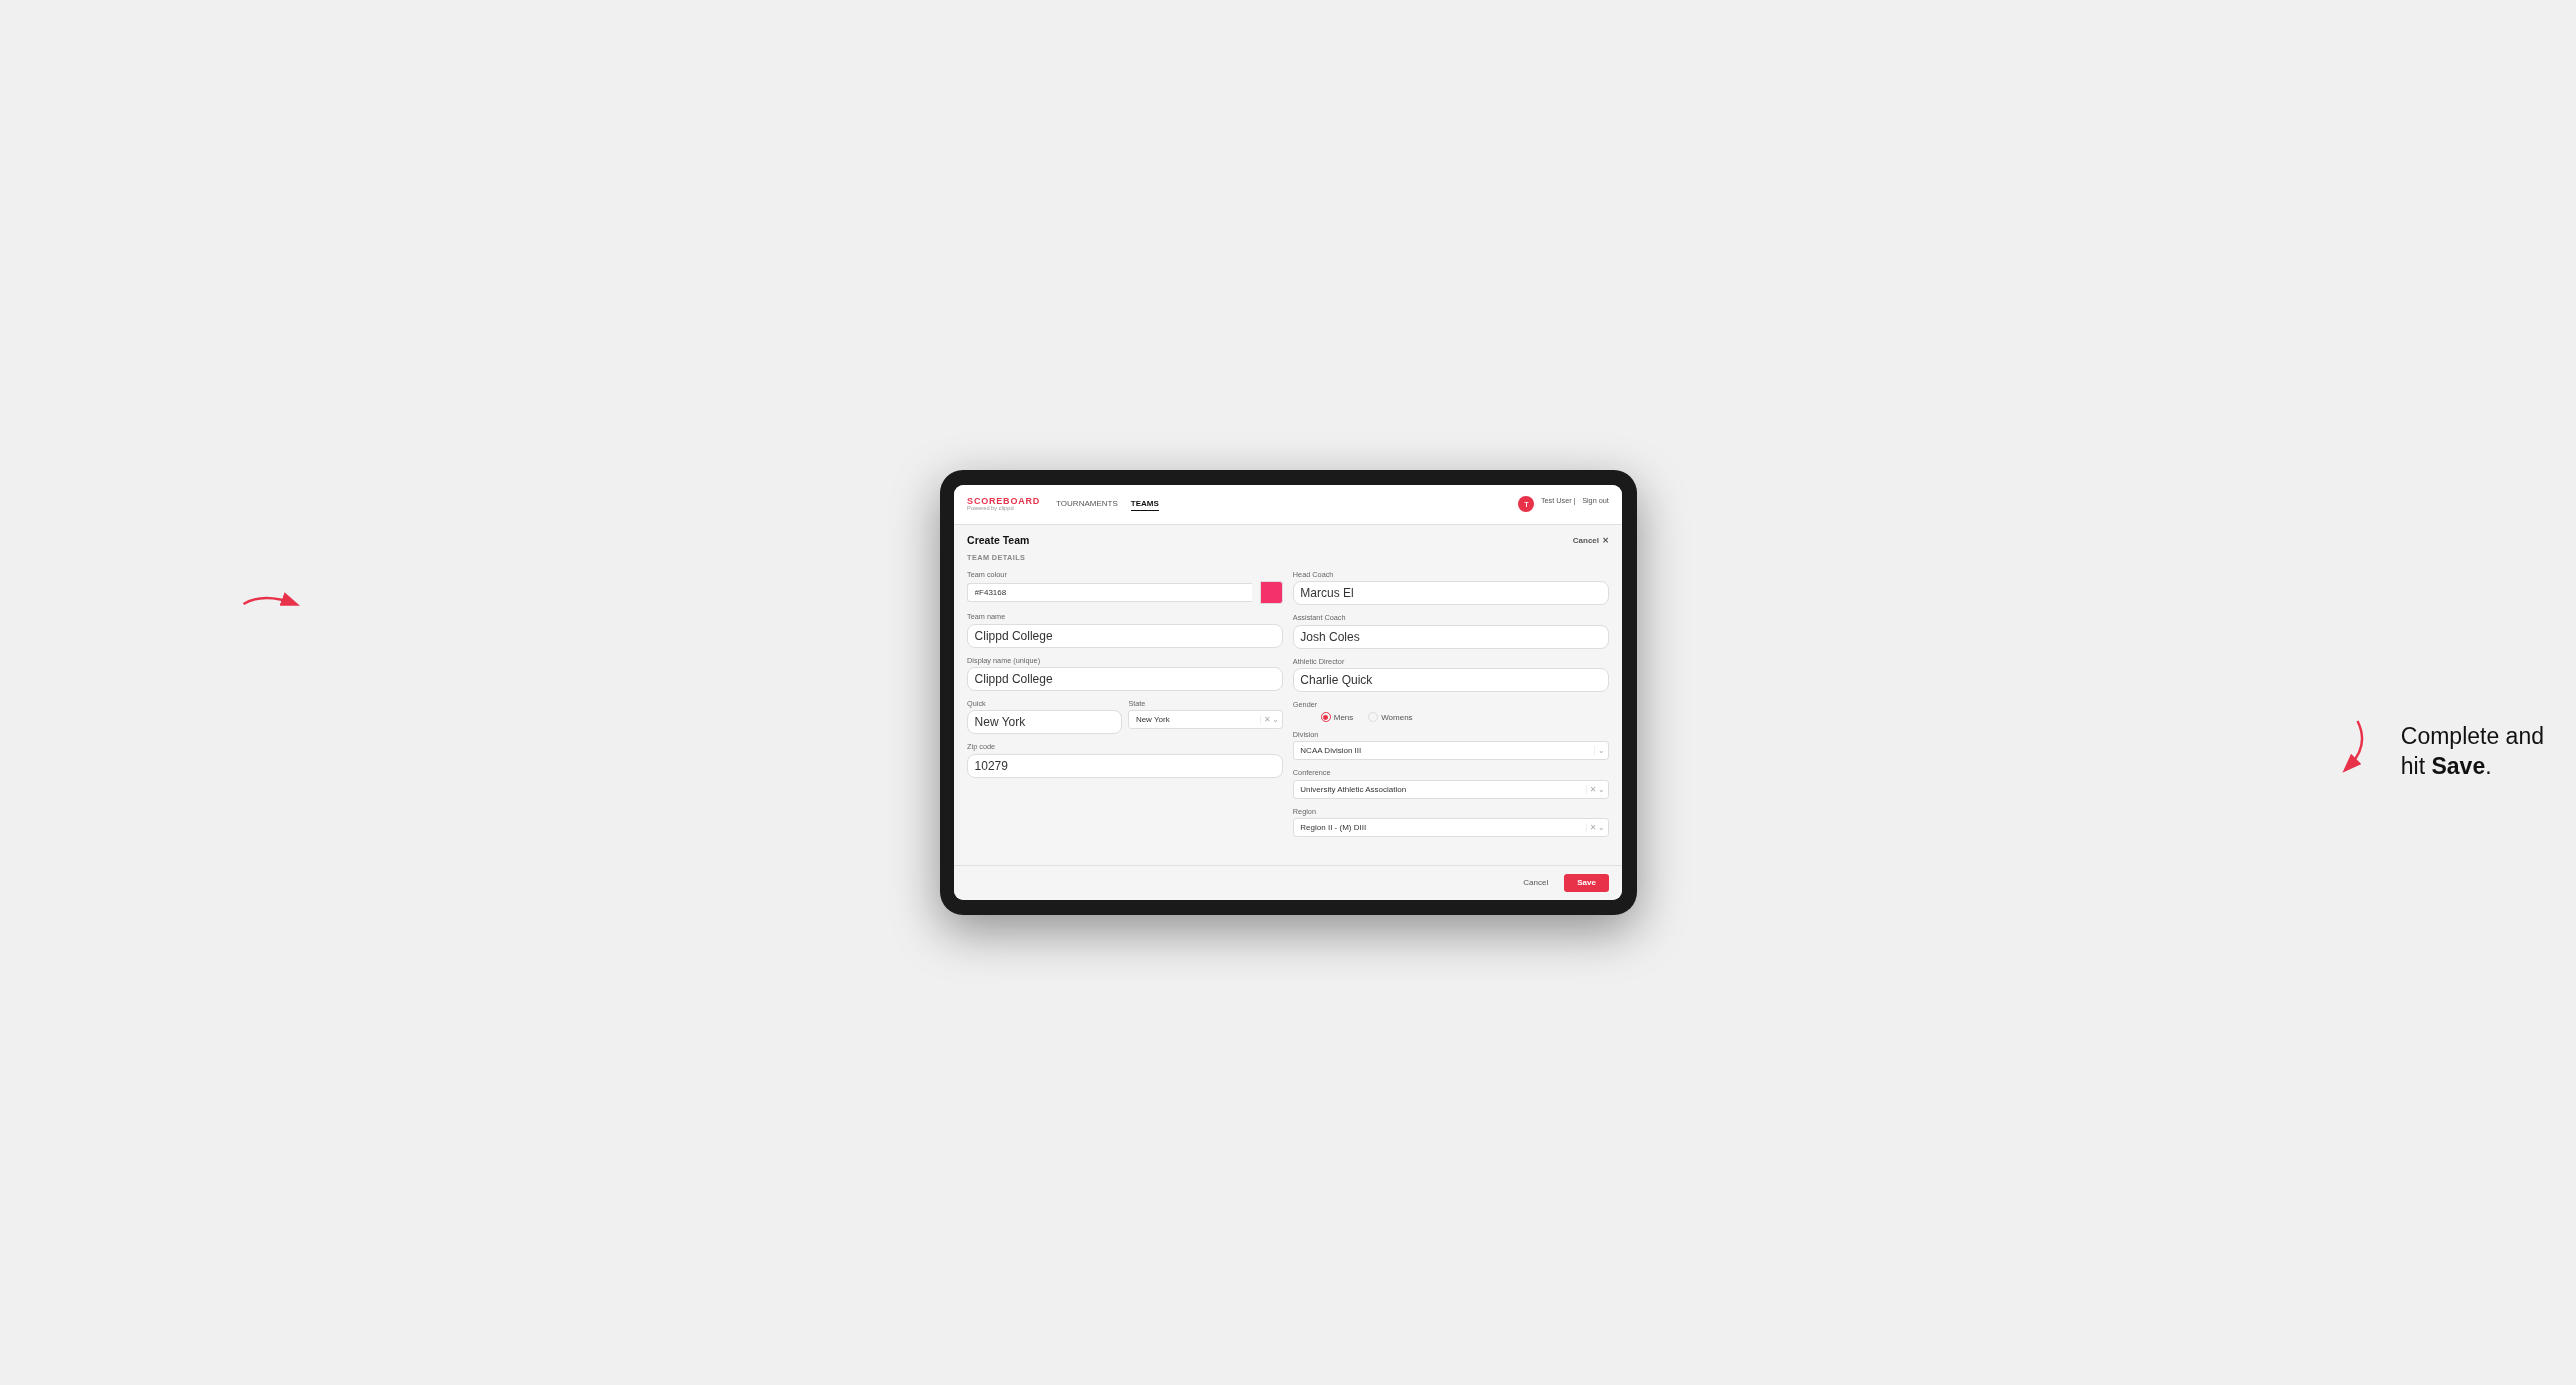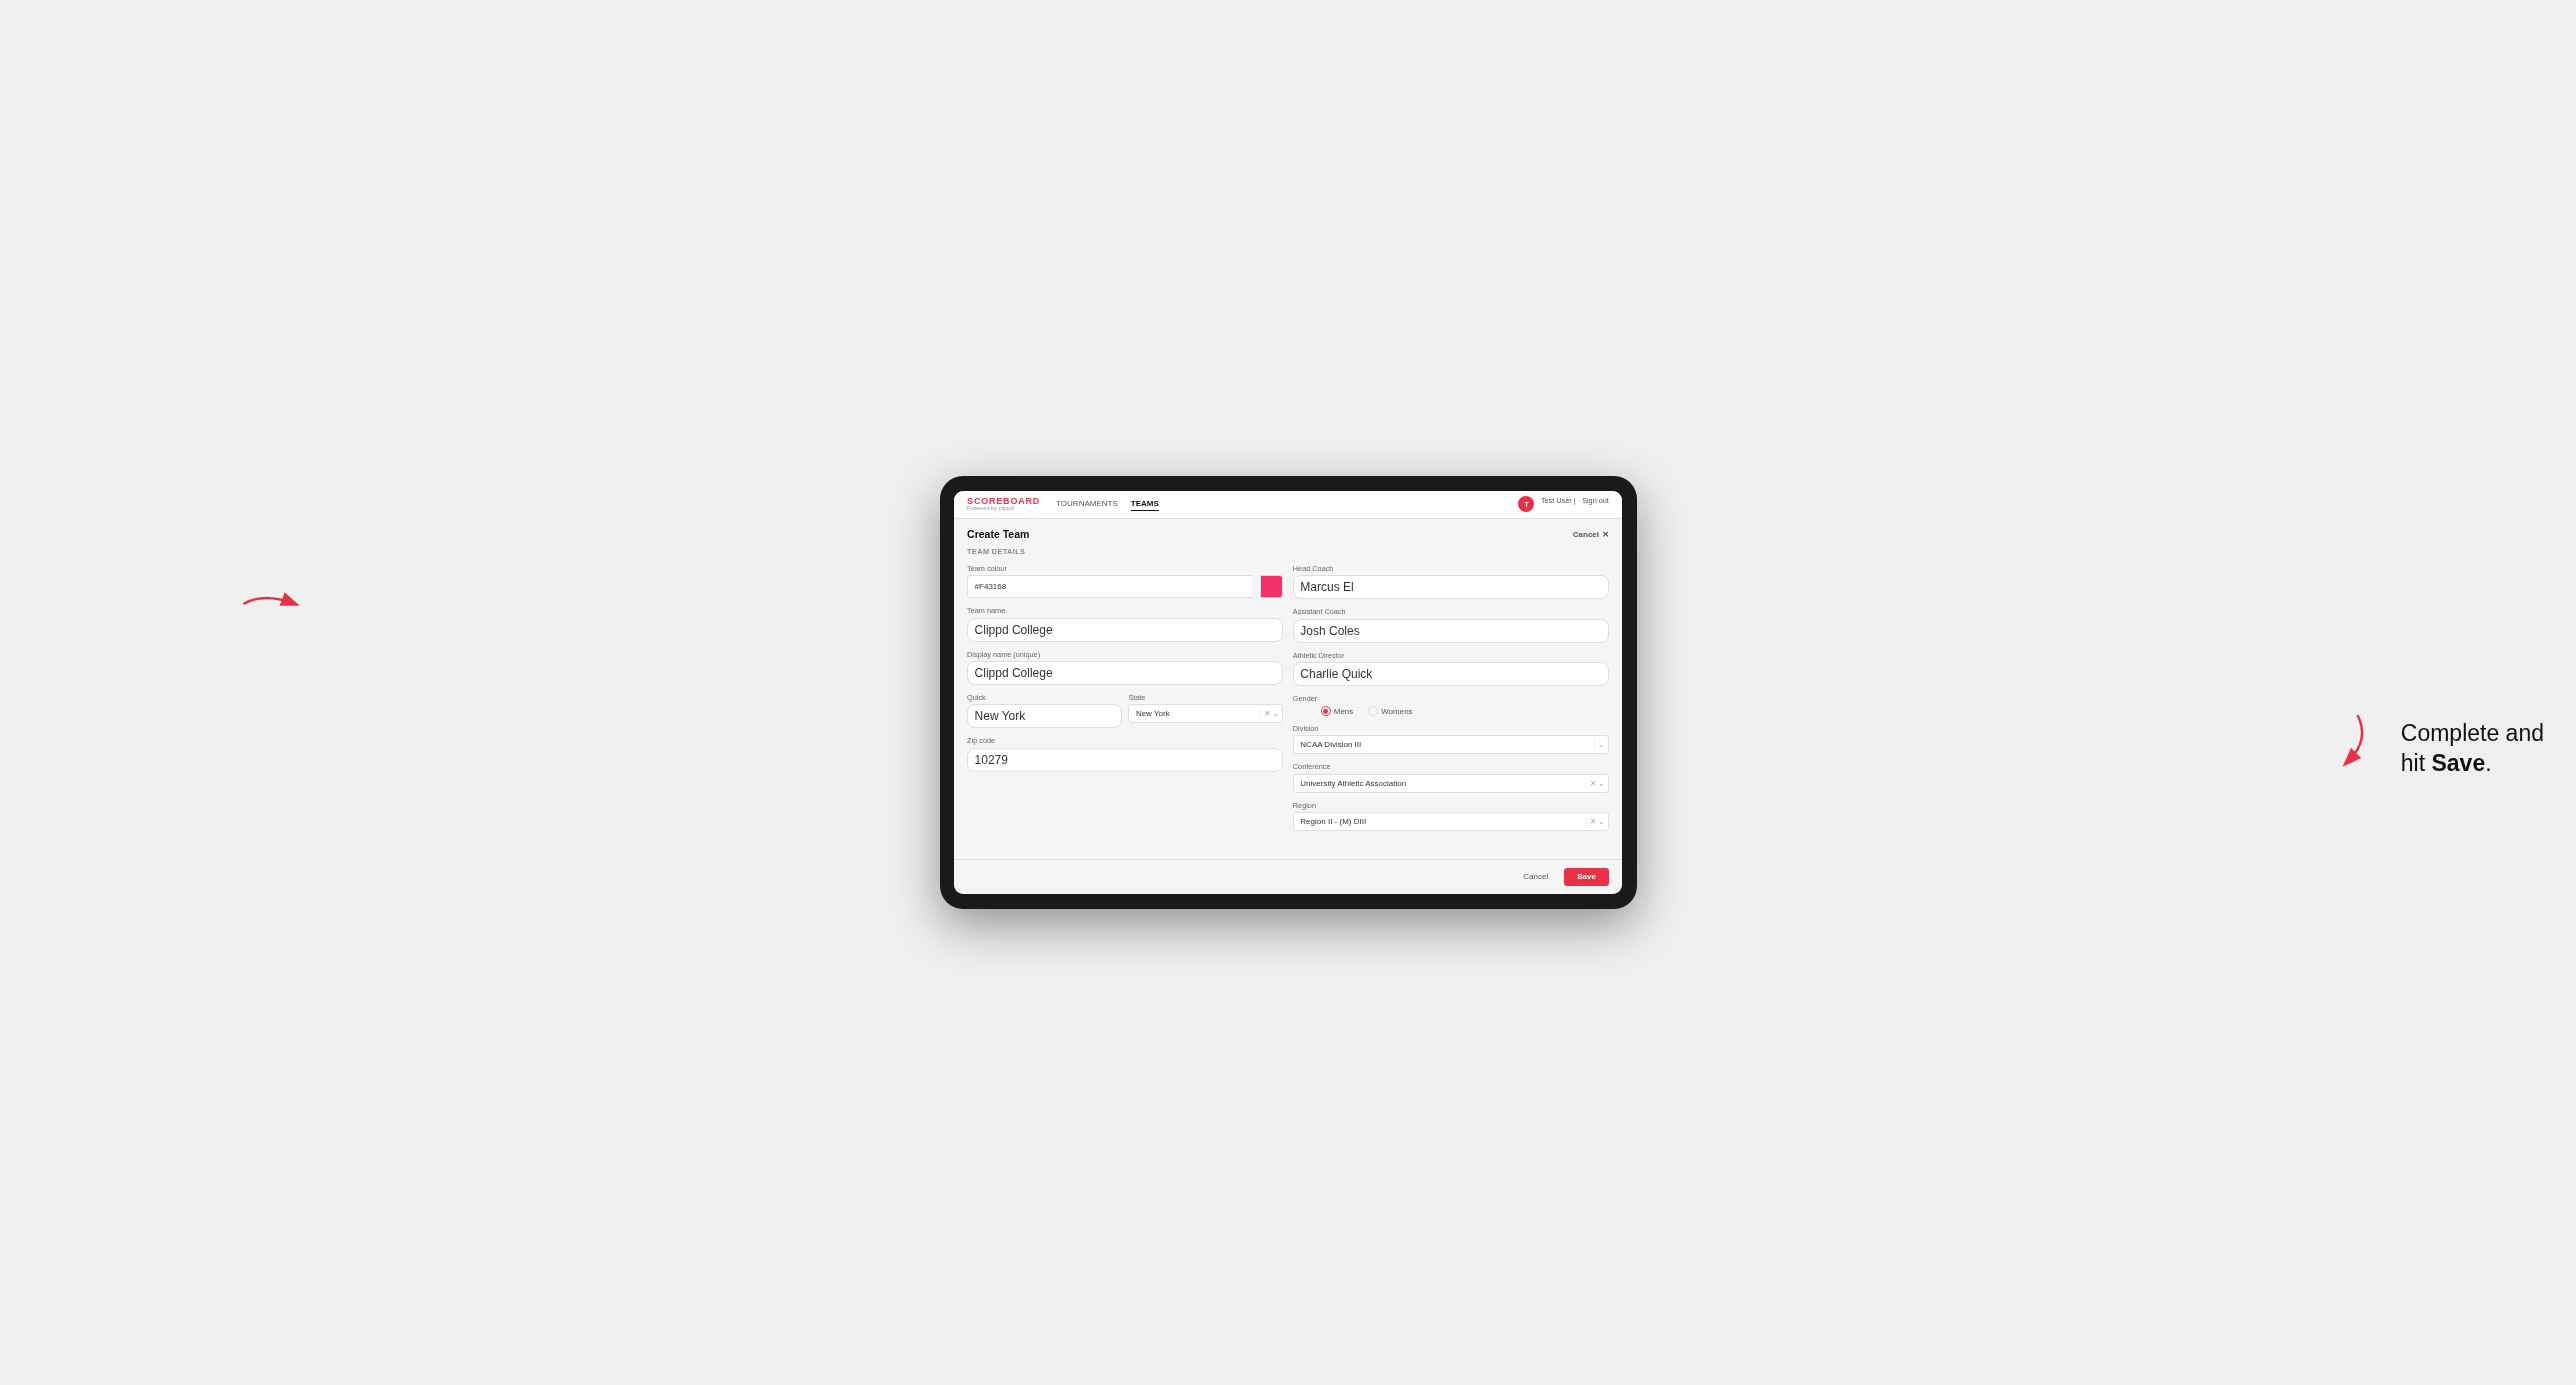--- a/index.html
+++ b/index.html
@@ -64,21 +64,21 @@
       border-radius: 9.7px;
       overflow: hidden;
     }
 
     
     .nav-bar {
       background: #fff;
       display: flex;
       align-items: center;
       padding: 0 13px;
-      height: 28px;
+      height: 40px;
       border-bottom: 0.8px solid #e0e0e0;
     }
 
     .logo-area {
       display: flex;
       flex-direction: column;
       margin-right: 16px;
     }
 
     .logo-text {
@@ -230,20 +230,21 @@
       border: none;
       border-radius: 3.2px;
       padding: 4px 9.7px;
       font-size: 7.3px;
       cursor: pointer;
     }
 
     
     .color-input-row {
       display: flex;
+      align-items: center;
       gap: 8px;
     }
 
     .color-text-input {
       flex: 1;
       border: 0.8px solid #ddd;
       border-right: none;
       border-radius: 3.2px 0 0 3.2px;
       padding: 4px 6.5px;
       font-size: 8px;

